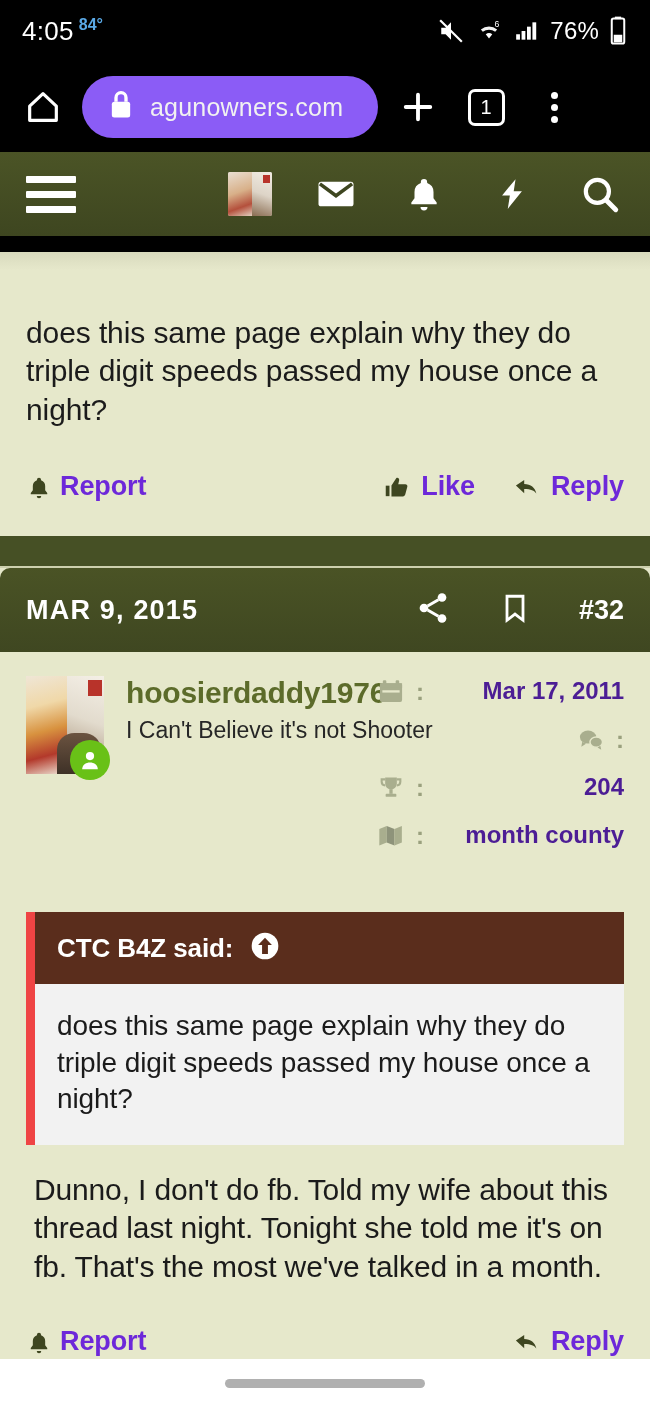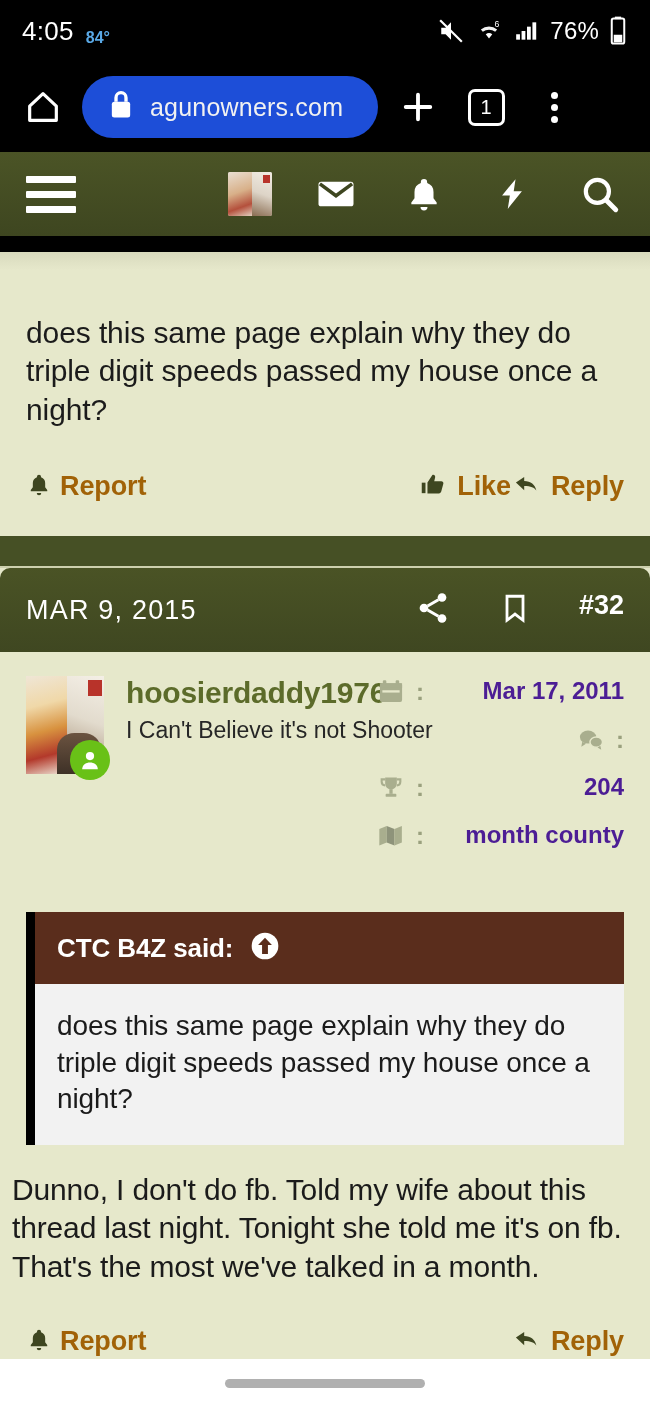--- a/index.html
+++ b/index.html
@@ -10,35 +10,35 @@
     overflow:hidden;
   }
   .phone { width:650px; height:1407px; position:relative; display:flex; flex-direction:column; }
 
   
   .statusbar {
     height:62px; background:#000; color:#fff;
     display:flex; align-items:center; justify-content:space-between;
     padding:0 22px; flex:0 0 auto;
   }
-  .sb-left { display:flex; align-items:flex-end; gap:12px; }
+  .sb-left { display:flex; align-items:flex-start; gap:5px; }
   .sb-time { font-size:26px; font-weight:400; letter-spacing:.3px; }
   .sb-temp { font-size:16px; font-weight:700; color:#5aa9e6; }
   .sb-right { display:flex; align-items:center; gap:9px; }
   .sb-pct { font-size:24px; font-weight:400; letter-spacing:.2px; }
   .sb-right svg { display:block; }
 
   
   .chrome {
     height:90px; background:#000;
     display:flex; align-items:center; padding:0 16px; gap:12px; flex:0 0 auto;
   }
   .home-btn { width:54px; height:54px; display:flex; align-items:center; justify-content:center; }
   .urlbar {
-    flex:1 1 auto; height:62px; background:#1d4ed8; border-radius:31px;
+    flex:1 1 auto; height:62px; background:#8b5cf6; border-radius:31px;
     display:flex; align-items:center; padding:0 26px; gap:16px; max-width:296px;
   }
   .urltext {
     color:#f1f1f1; font-size:25px; white-space:nowrap; overflow:hidden;
     letter-spacing:.2px;
   }
   .chrome-icon { width:56px; height:56px; display:flex; align-items:center; justify-content:center; flex:0 0 auto; }
   .tabcount {
     width:37px; height:37px; border:3px solid #fff; border-radius:7px;
     display:flex; align-items:center; justify-content:center;
@@ -75,37 +75,37 @@
   
   .post-partial { padding:44px 26px 0 26px; }
   .post-text {
     font-size:30px; line-height:1.28; color:#1b1b1b; font-weight:400;
     letter-spacing:-.1px;
   }
   .actions {
     display:flex; align-items:center; margin-top:42px; padding-bottom:34px;
   }
   .action {
-    display:flex; align-items:flex-start; gap:8px;
-    color:#a16207; font-size:27px; font-weight:600; letter-spacing:-.1px;
-  }
-  .actions .right { margin-left:auto; display:flex; align-items:center; }
+    display:flex; align-items:flex-end; gap:8px;
+    color:#6d28d9; font-size:27px; font-weight:600; letter-spacing:-.1px;
+  }
+  .actions .right { margin-left:auto; display:flex; gap:36px; align-items:center; }
 
   .post-divider { height:30px; background:#465025; }
   .post-divider-gap { height:4px; background:#cdd0ae; }
 
   
   .postcard { background:#e6e8cb; }
   .post-head {
     background:linear-gradient(180deg,#4a5325 0%,#3f4721 100%);
     height:84px; display:flex; align-items:center; padding:0 26px;
     border-radius:10px 10px 0 0; margin-top:-2px;
   }
-  .post-date { color:#fff; font-size:27px; font-weight:400; letter-spacing:1.2px; }
-  .post-head-right { margin-left:auto; display:flex; align-items:flex-start; gap:48px; }
+  .post-date { color:#fff; font-size:27px; font-weight:700; letter-spacing:1.2px; }
+  .post-head-right { margin-left:auto; display:flex; align-items:center; gap:48px; }
   .post-num { color:#fff; font-size:27px; font-weight:700; }
 
   .userblock { display:flex; padding:24px 26px 0 26px; }
   .avatar-wrap { position:relative; width:78px; height:98px; flex:0 0 auto; }
   .avatar {
     width:78px; height:98px; overflow:hidden; position:relative; background:#c9c2b4;
   }
   .avatar .p1 { position:absolute; left:0; top:0; width:55%; height:100%;
     background:linear-gradient(165deg,#efe6d6 0%,#f0d8a8 30%,#d8923f 55%,#b3392b 78%,#efe9db 100%); }
   .avatar .p2 { position:absolute; right:0; top:0; width:48%; height:100%;
@@ -130,32 +130,32 @@
     margin-bottom:14px; min-height:34px;
   }
   .staticon { width:30px; flex:0 0 auto; display:flex; align-items:center; justify-content:center; padding-top:2px; }
   .statcolon { color:#9aa07e; font-size:24px; font-weight:700; line-height:1; padding-top:4px; }
   .statval {
     color:#4c1d95; font-size:24px; font-weight:600; text-align:right; flex:1 1 auto;
     word-break:break-word; line-height:1.25;
   }
 
   
-  .quote { margin:44px 26px 0 26px; border-left:9px solid #000000; }
+  .quote { margin:44px 26px 0 26px; border-left:9px solid #ef4444; }
   .quote-head {
     background:#5a2d1c; padding:18px 22px; display:flex; align-items:center; gap:16px;
   }
   .quote-author { color:#fff; font-size:26px; font-weight:700; letter-spacing:-.1px; }
   .quote-body {
     background:#f2f2f2; padding:24px 22px 28px 22px;
     font-size:28px; line-height:1.3; color:#1b1b1b; letter-spacing:-.1px;
   }
 
   .reply-body {
-    padding:26px 26px 0 12px; font-size:30px; line-height:1.27; color:#1b1b1b;
+    padding:26px 26px 0 34px; font-size:30px; line-height:1.27; color:#1b1b1b;
     letter-spacing:-.15px;
   }
 
   .post-actions { display:flex; align-items:center; padding:40px 26px 0 26px; }
   .post-actions .right { margin-left:auto; }
 
   
   .gesture {
     height:48px; background:#fff; display:flex; align-items:center; justify-content:center;
     flex:0 0 auto;

